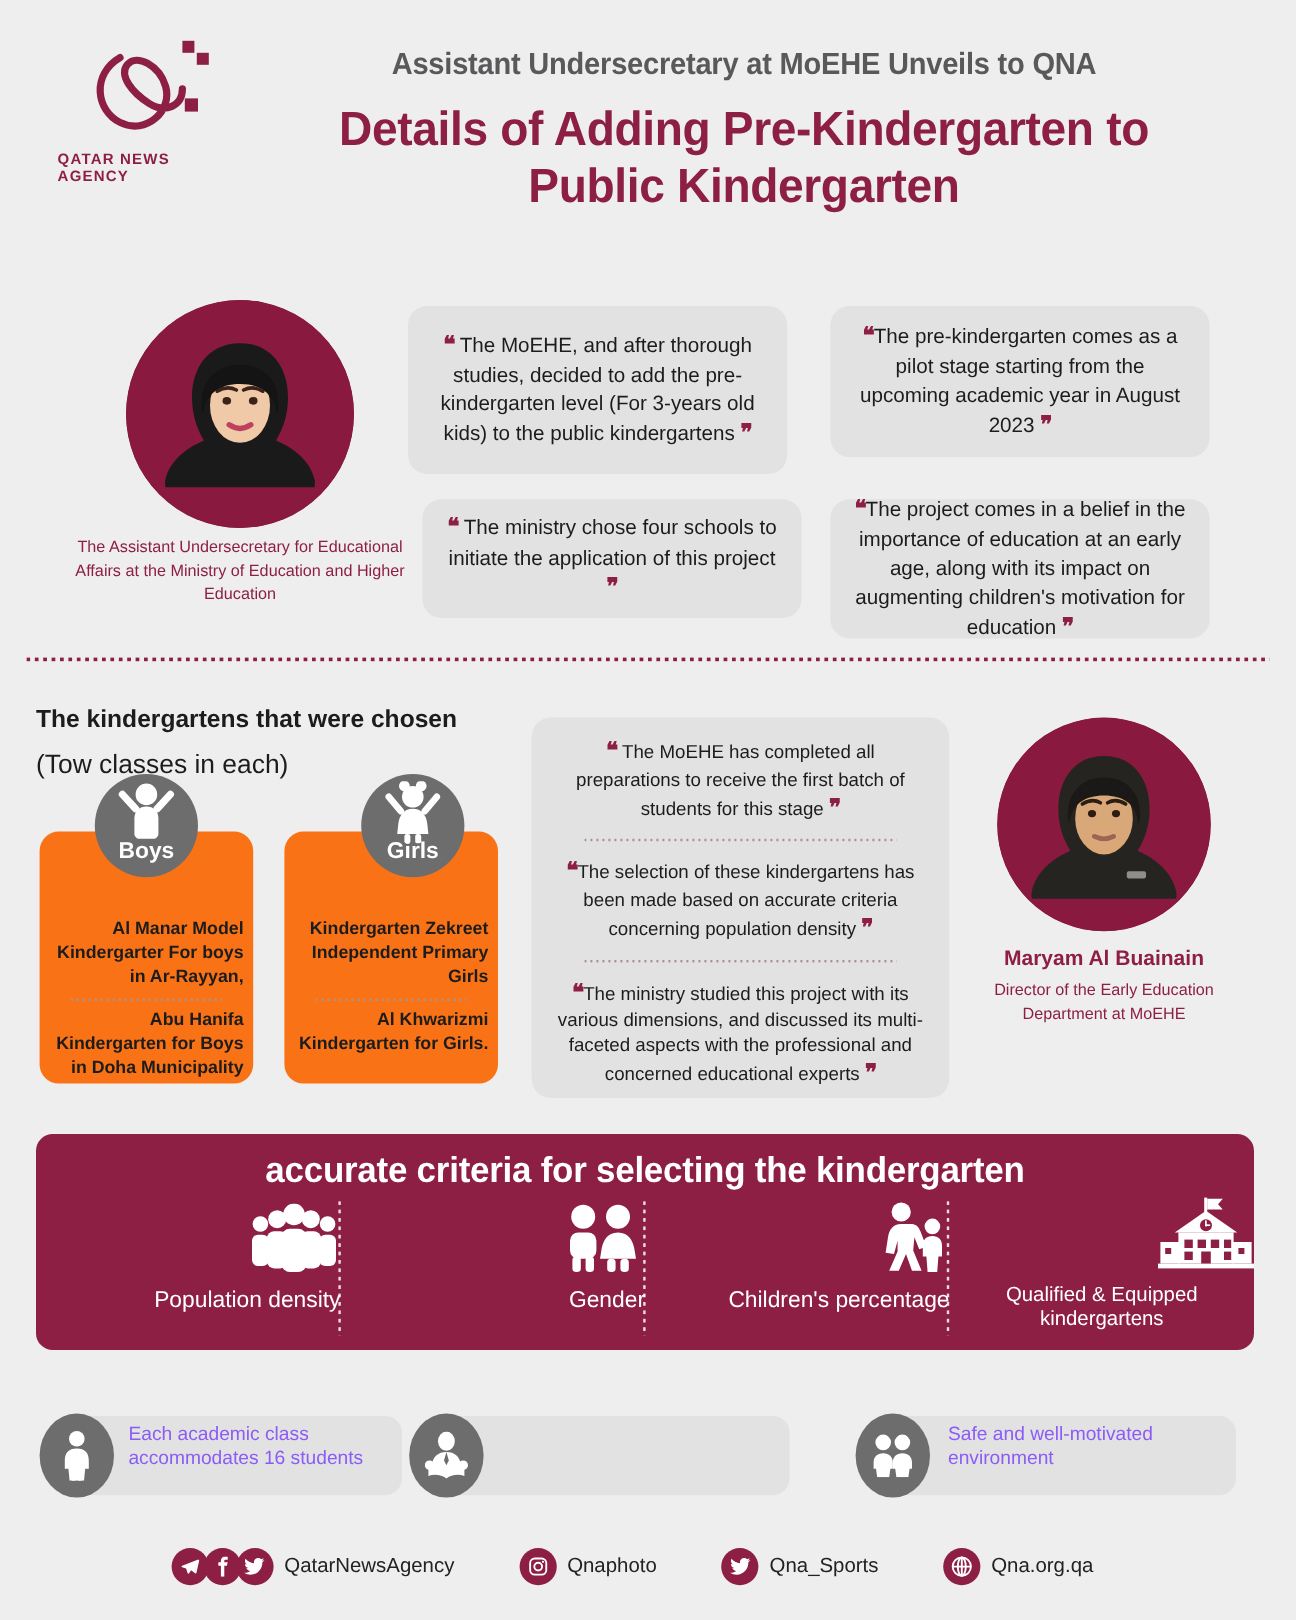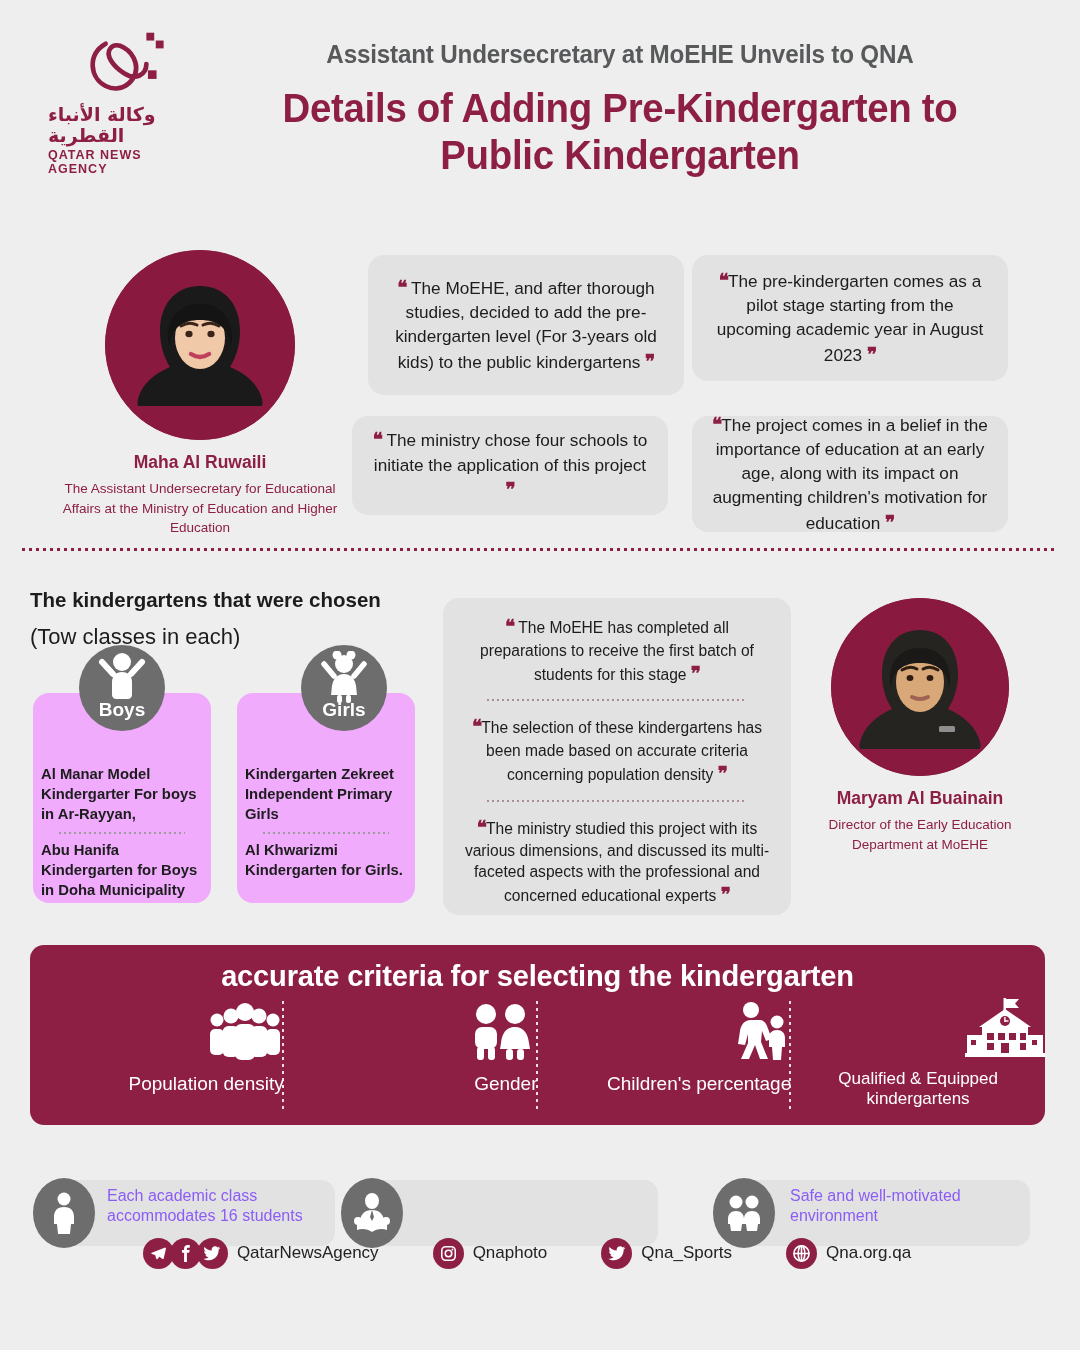--- a/index.html
+++ b/index.html
@@ -42,21 +42,21 @@
              background-image:repeating-linear-gradient(to right,#8e1f44 0,#8e1f44 3px,transparent 3px,transparent 7px);
              background-size:7px 3px; }
 
   
   #sec2 { position:absolute; left:0; top:578px; width:1080px; height:355px; }
   #kg-title { position:absolute; left:30px; top:10px; width:400px; text-align:left;
               font-size:20.5px; font-weight:bold; color:#1c1c1c; }
   #kg-sub { position:absolute; left:30px; top:46px; width:400px; text-align:left;
             font-size:22px; color:#1c1c1c; }
 
-  .kgcard { position:absolute; background:#f0abfc; border-radius:16px; text-align:left; }
+  .kgcard { position:absolute; background:#f97316; border-radius:16px; text-align:right; }
   .kgcircle { position:absolute; width:86px; height:86px; border-radius:50%; background:#6d6d6d;
               display:flex; flex-direction:column; align-items:center; justify-content:flex-start; }
   .kglabel { color:#fff; font-weight:bold; font-size:19px; margin-top:-4px; }
   .kgitem { font-size:14.8px; font-weight:bold; line-height:1.35; color:#1c1c1c; padding:0 8px; }
   .kgsep { height:2px; margin:7px 26px;
            background-image:repeating-linear-gradient(to right,#9b9b9b 0,#9b9b9b 2px,transparent 2px,transparent 5px);
            background-size:5px 2px; }
 
   #qbox2 { position:absolute; left:443px; top:20px; width:348px; height:317px;
            background:#e2e2e2; border-radius:16px; padding:16px 14px; }
@@ -81,42 +81,41 @@
           background-size:2px 7px; opacity:.85; }
 
   
   #bottom { position:absolute; left:0; top:1168px; width:1080px; height:90px; }
   .bcard { position:absolute; height:66px; background:#e2e2e2; border-radius:14px; }
   .bcircle { position:absolute; width:62px; height:70px; border-radius:50%; background:#6d6d6d;
              display:flex; align-items:center; justify-content:center; }
   .btext { position:absolute; font-size:16px; line-height:1.24; color:#8b5cf6; }
 
   
-  #footer { position:absolute; left:0; top:1230px; width:1080px; height:46px;
+  #footer { position:absolute; left:0; top:1282px; width:1080px; height:46px;
             display:flex; align-items:center; justify-content:center;gap:28px; }
   .sgrp { display:flex; align-items:center; }
   .sicon { width:31px; height:31px; border-radius:50%; background:#8e1f44;
            display:flex; align-items:center; justify-content:center; margin-right:-4px; }
   .shandle { font-size:17px; color:#222; margin-left:13px; margin-right:26px; }
 </style>
 </head>
 <body>
 
 <div id="header">
 
   <div id="logo">
     <svg width="120" height="96" viewBox="0 0 120 96">
       <g fill="none" stroke="#8e1f44" stroke-width="6" stroke-linecap="round">
         <path d="M34 20 C10 34 14 64 34 74 C56 85 78 64 72 44 C67 27 48 16 40 26 C33 35 44 49 58 58 C72 67 86 60 86 46"></path>
       </g>
       <rect x="86" y="6" width="10" height="10" fill="#8e1f44"></rect>
       <rect x="98" y="16" width="10" height="10" fill="#8e1f44"></rect>
       <rect x="88" y="54" width="11" height="11" fill="#8e1f44"></rect>
     </svg>
-    <div class="logo-ar">وكالة الأنباء القطرية</div>
     <div class="logo-en">QATAR NEWS AGENCY</div>
   </div>
 
   <div id="head-text">
     <div id="kicker">Assistant Undersecretary at MoEHE Unveils to QNA</div>
     <div id="headline">
       <div>Details of Adding Pre-Kindergarten to</div>
       <div>Public Kindergarten</div>
     </div>
   </div>
@@ -131,25 +130,24 @@
         <path d="M95 36c-26 0-40 20-40 45 0 16 5 28 10 36 -14 6 -28 16 -32 32 -1 4 0 7 0 7 l124 0 c0 0 1-3 0-7 -4-16 -18-26 -32-32 5-8 10-20 10-36 0-25-14-45-40-45z" fill="#1a1a1a"></path>
         <ellipse cx="95" cy="88" rx="25" ry="31" fill="#f0c9a8"></ellipse>
         <ellipse cx="84" cy="84" rx="3.6" ry="3.2" fill="#3a2318"></ellipse>
         <ellipse cx="106" cy="84" rx="3.6" ry="3.2" fill="#3a2318"></ellipse>
         <path d="M76 76q8-5 16-1" stroke="#3a2318" stroke-width="3" fill="none" stroke-linecap="round"></path>
         <path d="M98 75q8-4 16 1" stroke="#3a2318" stroke-width="3" fill="none" stroke-linecap="round"></path>
         <path d="M86 104q9 6 18 0" stroke="#c0415c" stroke-width="4.5" fill="none" stroke-linecap="round"></path>
         <path d="M95 54c-20 0-32 14-32 32 0 6 1 10 1 10 2-18 14-26 31-26 17 0 29 8 31 26 0 0 1-4 1-10 0-18-12-32-32-32z" fill="#141414"></path>
       </svg>
     </div>
-    <div class="person-name">Maha Al Ruwaili</div>
     <div class="person-role">The Assistant Undersecretary for Educational Affairs at the Ministry of Education and Higher Education</div>
   </div>
 
-  <div class="qbox" style="left:368px; top:25px; width:316px; height:140px;">
+  <div class="qbox" style="left:340px; top:25px; width:316px; height:140px;">
     <div class="qtext"><span class="qm">❝</span> <span>The MoEHE, and after thorough studies, decided to add the pre-kindergarten level (For 3-years old kids) to the public kindergartens</span> <span class="qm">❞</span></div>
   </div>
 
   <div class="qbox" style="left:692px; top:25px; width:316px; height:126px;">
     <div class="qtext"><span class="qm">❝</span><span>The pre-kindergarten comes as a pilot stage starting from the upcoming academic year in August 2023</span> <span class="qm">❞</span></div>
   </div>
 
   <div class="qbox" style="left:352px; top:186px; width:316px; height:99px;">
     <div class="qtext"><span class="qm">❝</span> <span>The ministry chose four schools to initiate the application of this project</span> <span class="qm">❞</span></div>
   </div>

